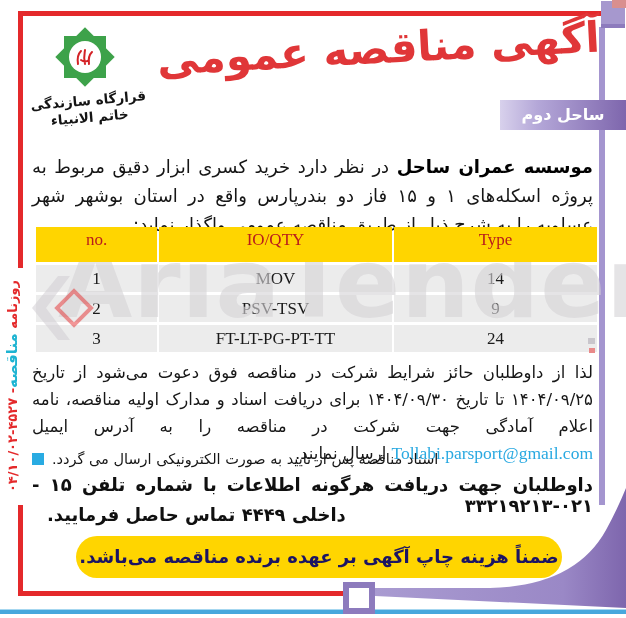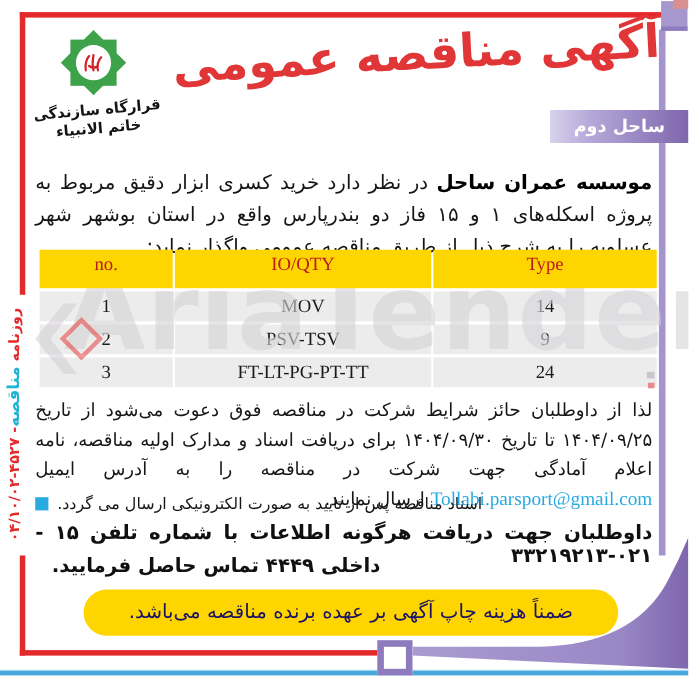--- a/index.html
+++ b/index.html
@@ -48,21 +48,21 @@
   .email{font-family:"Liberation Serif", serif; color:#29a9e1; font-size:17.5px; font-weight:normal;}
   .bullet-line{
     position:absolute; right:33px; top:451px; width:561px; text-align:left;
     font-size:14.5px; color:#161616;
   }
   .bullet-sq{display:inline-block; width:12px; height:12px; background:#29abe2; margin-right:8px; vertical-align:-1px;}
   .phone1{position:absolute; right:33px; top:474px; width:561px; font-size:18px; font-weight:bold; color:#101010; text-align:justify; text-align-last:justify;}
   .phone2{position:absolute; right:18px; top:504px; width:561px; font-size:18px; font-weight:bold; color:#101010; text-align:left;}
   .pill{
     position:absolute; left:76px; top:536px; width:486px; height:42px; border-radius:21px;
-    background:#ffd500; color:#1b1464; font-size:18px; font-weight:normal;
+    background:#ffd500; color:#1b1464; font-size:18px; font-weight:bold;
     text-align:center; line-height:42px;
   }
 
   
   .tbl{
     position:absolute; left:36px; top:227px; width:561px;
     display:grid; grid-template-columns:121px 233px 203px; column-gap:2px; row-gap:3px;
     font-family:"Liberation Serif", serif; direction:ltr; text-align:center;
   }
   .tbl .h{background:#ffd500; height:35px; line-height:25px; font-weight:normal; font-size:17px; color:#b91c1c; position:relative; z-index:2;}

